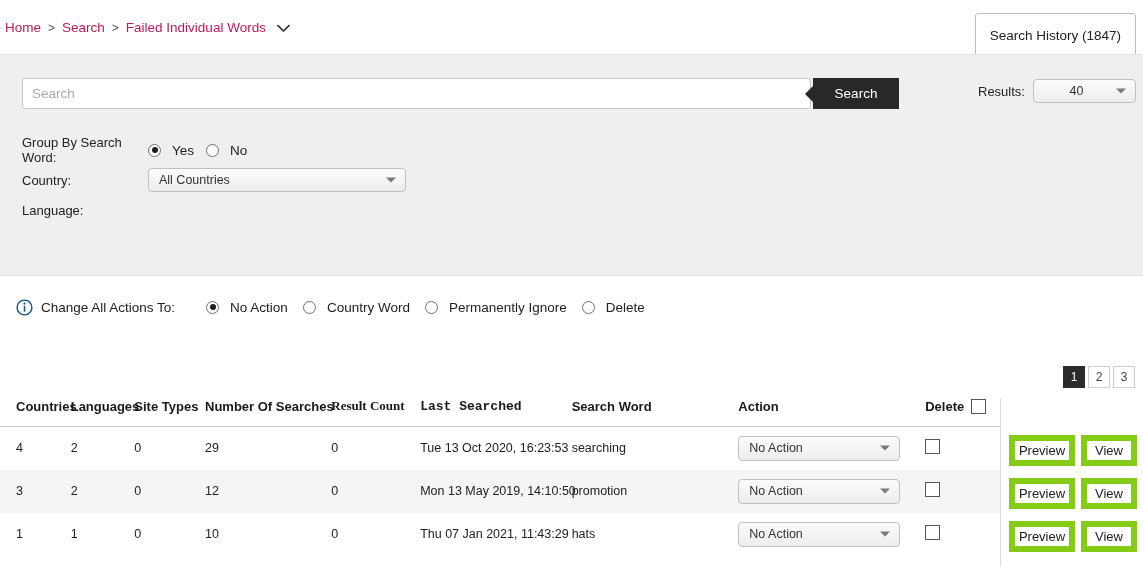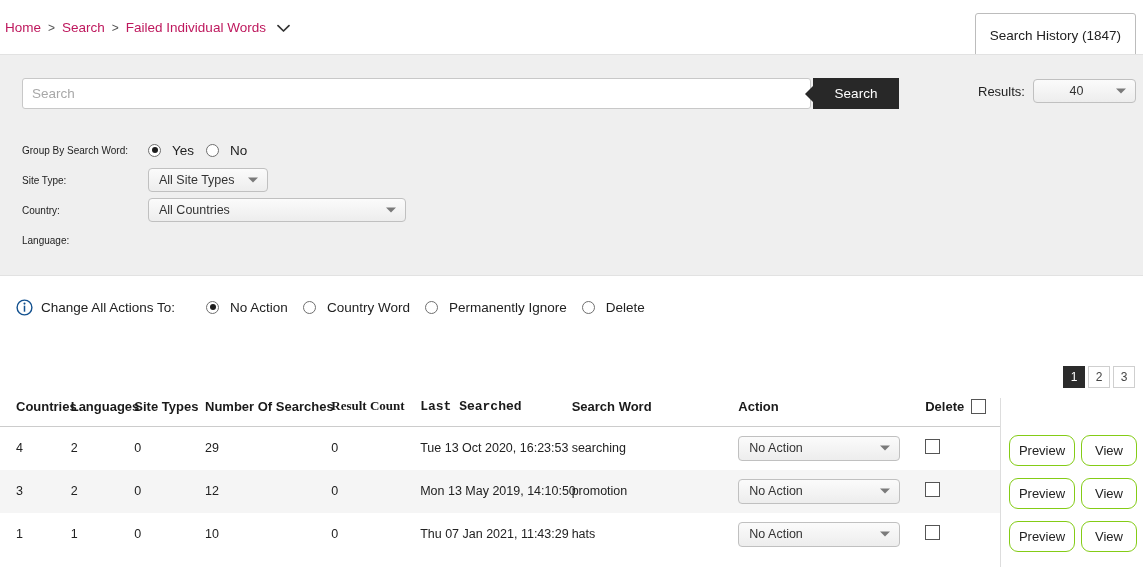--- a/index.html
+++ b/index.html
@@ -100,21 +100,21 @@
     border-left: 5px solid transparent;
     border-right: 5px solid transparent;
     border-top: 5px solid #7a7a7a;
   }
   .ddl-results { width: 103px; }
   .ddl-results .ddl-text { width: 100%; text-align: center; padding-left: 0; padding-right: 16px; }
 
   .opt-rows { position: absolute; left: 22px; top: 80px; }
   .opt-row { display: flex; align-items: center; height: 30px; margin-bottom: 0px; }
   .opt-row.r1 { height: 30px; }
-  .opt-label { width: 126px; font-size: 10px; color: #222; }
+  .opt-label { width: 126px; font-size: 13px; color: #222; }
   .radio-group { display: flex; align-items: center; gap: 12px; }
   .radio-item { display: flex; align-items: center; gap: 11px; font-size: 13.5px; color: #222; cursor: pointer; }
   .radio {
     width: 13px; height: 13px; border-radius: 50%;
     border: 1px solid #6f6f6f; background: #fff;
     display: inline-block; position: relative; flex: none;
   }
   .radio.checked::after {
     content: ""; position: absolute; left: 2.5px; top: 2.5px;
     width: 6px; height: 6px; border-radius: 50%; background: #1d1d1d;
@@ -191,21 +191,21 @@
   }
 
   .btn-panel { position: absolute; left: 1008px; top: 398px; width: 135px; }
   .btn-row {
     height: 43px; display: flex; align-items: center; gap: 6px;
     padding-left: 1px;
   }
   .btn-row.spacer { height: 31px; }
   .pv-btn {
     height: 31px;
-    border: 1px solid #84cc16; border-radius: 9px;
+    border: 6px solid #84cc16; border-radius: 0;
     background: #ffffff;
     font-family: "Liberation Sans", sans-serif; font-size: 13px; color: #222;
     display: flex; align-items: center; justify-content: center;
     cursor: pointer;
   }
   .pv-preview { width: 66px; }
   .pv-view { width: 56px; }
 </style>
 </head>
 <body>
@@ -257,27 +257,20 @@
             <span class="radio checked"></span>
             <span>Yes</span>
           </label>
           <label class="radio-item">
             <span class="radio"></span>
             <span>No</span>
           </label>
         </div>
       </div>
 
-      <div class="opt-row">
-        <span class="opt-label">Site Type:</span>
-        <div class="ddl ddl-sitetype">
-          <span class="ddl-text">All Site Types</span>
-          <span class="ddl-caret"></span>
-        </div>
-      </div>
 
       <div class="opt-row">
         <span class="opt-label">Country:</span>
         <div class="ddl ddl-country">
           <span class="ddl-text">All Countries</span>
           <span class="ddl-caret"></span>
         </div>
       </div>
 
       <div class="opt-row">

